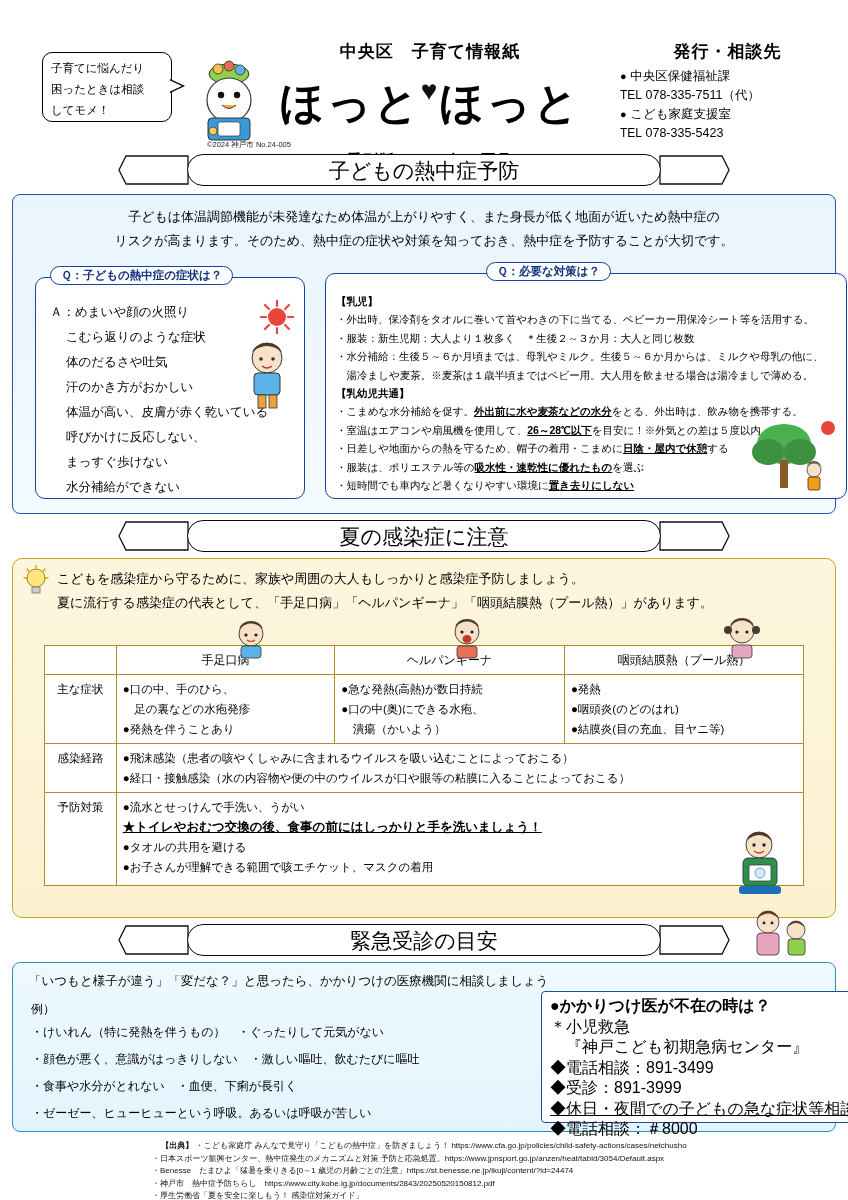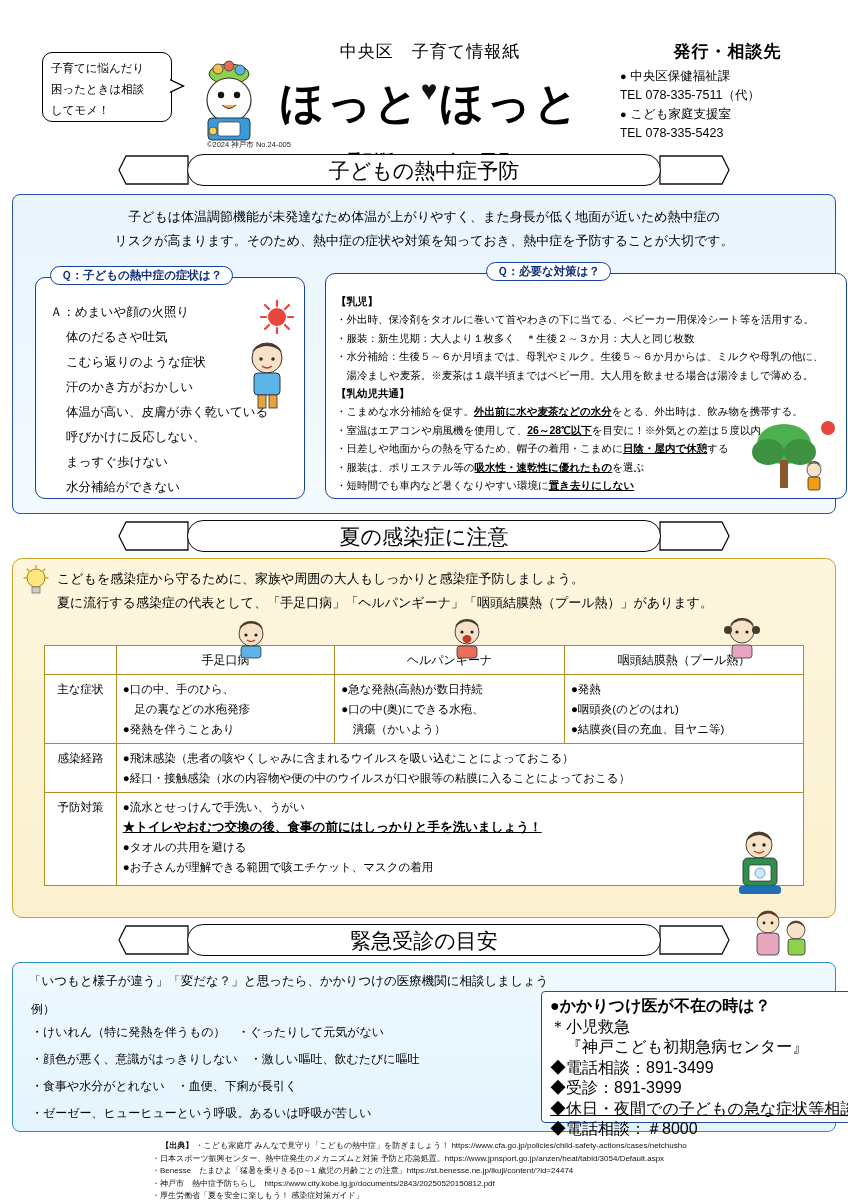--- a/index.html
+++ b/index.html
@@ -24,21 +24,21 @@
     content:""; position:absolute; right:-14px; top:26px;
     border-top:7px solid transparent; border-bottom:7px solid transparent;
     border-left:15px solid #000;
   }
   .speech-bubble:before{
     content:""; position:absolute; right:-11px; top:27px; z-index:2;
     border-top:6px solid transparent; border-bottom:6px solid transparent;
     border-left:13px solid #fff;
   }
   .title-block { position:absolute; left:250px; top:40px; width:360px; text-align:center; }
-  .title-small { font-size:17px; font-weight:normal; letter-spacing:1px; }
+  .title-small { font-size:17px; font-weight:bold; letter-spacing:1px; }
   .title-big {
     font-size:44px; font-weight:bold; letter-spacing:2px;
     -webkit-text-stroke:0px #000; margin-top:2px; line-height:52px;
   }
   .title-heart { color:#111; font-size:28px; vertical-align:18px; }
   .title-season { font-size:15px; font-weight:bold; margin-top:22px; letter-spacing:1px; }
   .pub-block { position:absolute; left:620px; top:40px; width:215px; }
   .pub-title { font-size:17px; font-weight:bold; text-align:center; letter-spacing:1px;}
   .pub-line { font-size:12.5px; line-height:19px; }
   .pub-line .dot { font-size:11px; }
@@ -196,22 +196,22 @@
     <div class="banner">子どもの熱中症予防</div>
   </div>
 
   <div class="heat-box">
     <div class="heat-lead">子どもは体温調節機能が未発達なため体温が上がりやすく、また身長が低く地面が近いため熱中症の<br>リスクが高まります。そのため、熱中症の症状や対策を知っておき、熱中症を予防することが大切です。</div>
 
     <div class="sub-box left-sub">
       <div class="sub-q">Ｑ：子どもの熱中症の症状は？</div>
       <div class="symptom-list">
         <div class="first">Ａ：めまいや顔の火照り</div>
+        <div class="ind">こむら返りのような症状</div>
         <div class="ind">体のだるさや吐気</div>
-        <div class="ind">こむら返りのような症状</div>
         <div class="ind">汗のかき方がおかしい</div>
         <div class="ind">体温が高い、皮膚が赤く乾いている</div>
         <div class="ind">呼びかけに反応しない、</div>
         <div class="ind">まっすぐ歩けない</div>
         <div class="ind">水分補給ができない</div>
       </div>
 
       <svg style="position:absolute;right:10px;top:22px;width:34px;height:34px;" viewBox="0 0 34 34">
         <circle cx="17" cy="17" r="9" fill="#e8453c"></circle>
         <g stroke="#e8453c" stroke-width="2.2" stroke-linecap="round">

